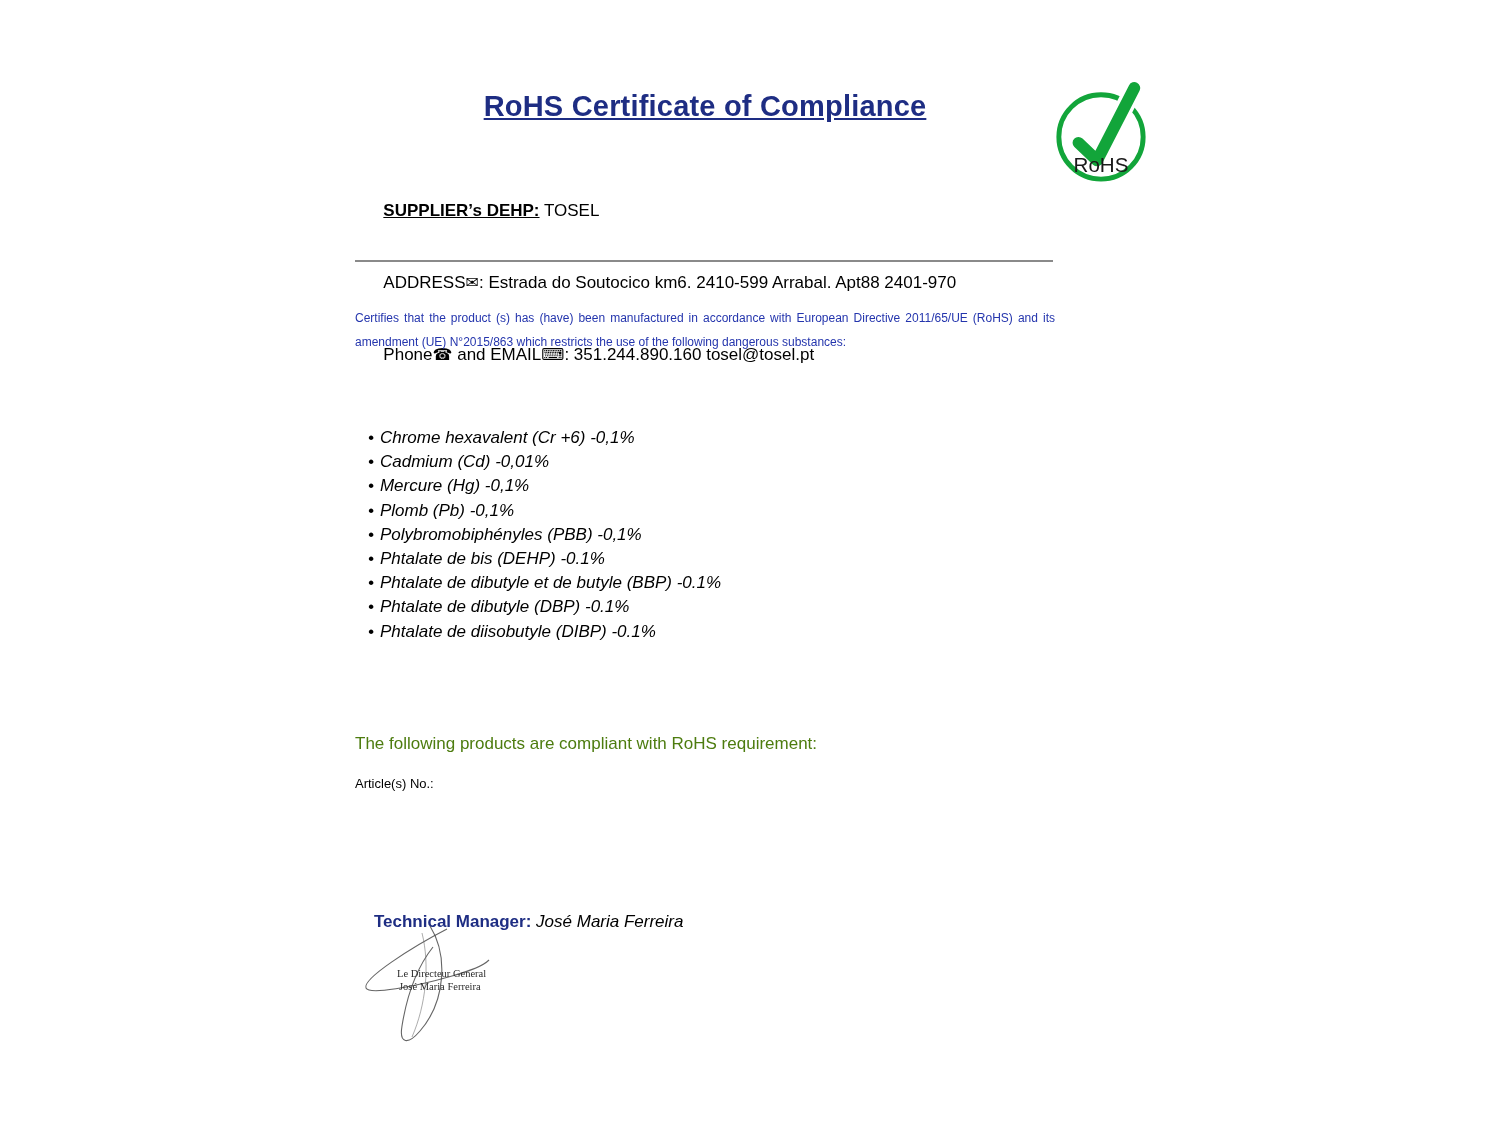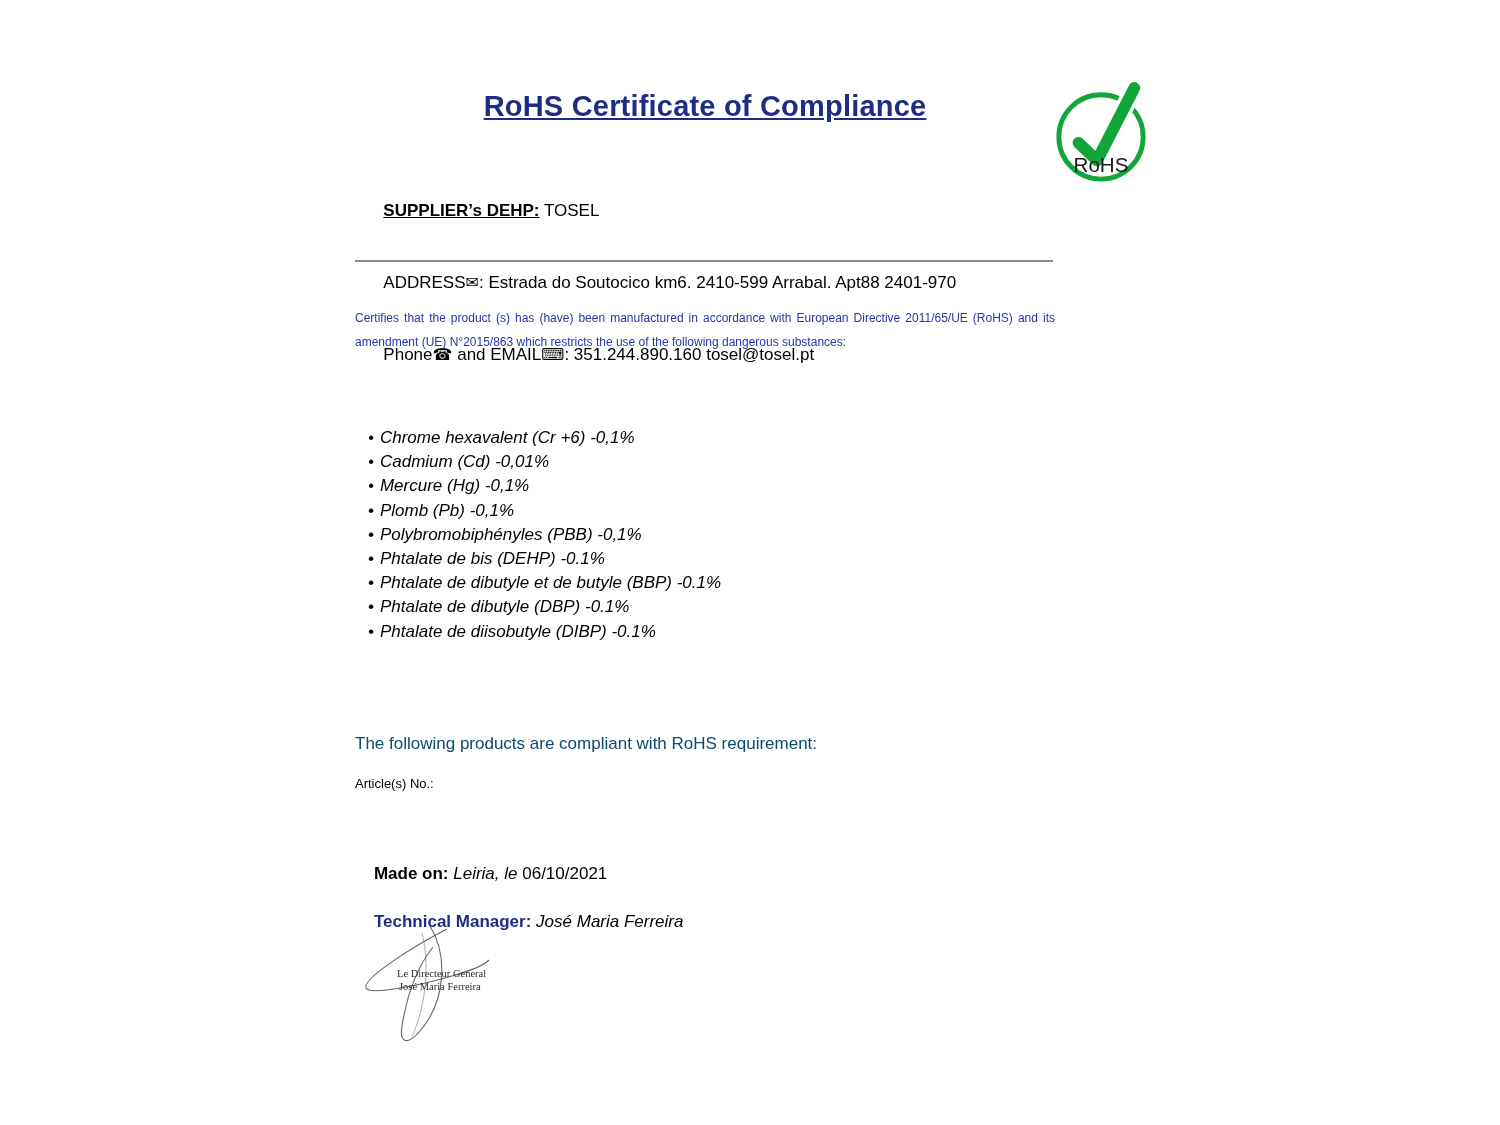--- a/index.html
+++ b/index.html
@@ -25,21 +25,21 @@
     position:absolute;left:355px;top:260px;width:698px;margin:0;border:0;
     border-top:2px solid #8a8a8a;
   }
   .cert{
     position:absolute;left:355px;top:306px;width:700px;margin:0;
     font-size:12px;line-height:24.3px;color:#2435ad;text-align:justify;
   }
   .substances{position:absolute;left:368px;top:426px;font-size:17px;line-height:24.2px;font-style:italic;}
   .srow{white-space:pre-wrap;}
   .bullet{margin-right:6px;}
-  .compliance{position:absolute;left:355px;top:734px;margin:0;font-size:17px;color:#0c4a6e;}
+  .compliance{position:absolute;left:355px;top:734px;margin:0;font-size:17px;color:#4d7c0f;}
   .article{position:absolute;left:355px;top:776px;margin:0;font-size:13px;color:#000;}
   .madeon{position:absolute;left:355px;top:844px;margin:0;font-size:17px;white-space:pre-wrap;}
   .techmgr{position:absolute;left:355px;top:892px;margin:0;font-size:17px;white-space:pre-wrap;}
   .signature{position:absolute;left:352px;top:925px;width:150px;height:128px;}
   .sig-text{font-family:"Liberation Serif","DejaVu Serif",serif;fill:#2b2b2b;}
 </style>
 </head>
 <body>
 
 <div class="page">
@@ -80,23 +80,20 @@
     <div class="srow"><span class="bullet">•</span><span>Phtalate de bis (DEHP) -0.1%</span></div>
     <div class="srow"><span class="bullet">•</span><span>Phtalate de dibutyle et de butyle (BBP) -0.1%</span></div>
     <div class="srow"><span class="bullet">•</span><span>Phtalate de dibutyle (DBP) -0.1%</span></div>
     <div class="srow"><span class="bullet">•</span><span>Phtalate de diisobutyle (DIBP) -0.1%</span></div>
   </div>
 
   <p class="compliance">The following products are compliant with RoHS requirement:</p>
 
   <p class="article">Article(s) No.:</p>
 
-  <p class="madeon">
-    <span class="b">Made on:</span><span class="i"> Leiria, le</span><span> 06/10/2021</span>
-  </p>
 
   <p class="techmgr">
     <span class="b navy">Technical Manager:</span><span class="i"> José Maria Ferreira</span>
   </p>
 
   <div class="signature">
     <svg width="150" height="128" viewBox="0 0 150 128">
       <path d="M95,4 C60,22 10,54 14,63 C17,70 62,62 100,51 C118,46 132,40 137,35" fill="none" stroke="#4a4a4a" stroke-width="1.1" opacity="0.85"></path>
       <path d="M78,1 C96,30 94,76 68,106 C56,120 47,119 50,101 C54,76 62,46 81,22" fill="none" stroke="#4a4a4a" stroke-width="1.1" opacity="0.85"></path>
       <path d="M70,8 C78,40 74,80 60,112" fill="none" stroke="#6a6a6a" stroke-width="0.8" opacity="0.7"></path>

